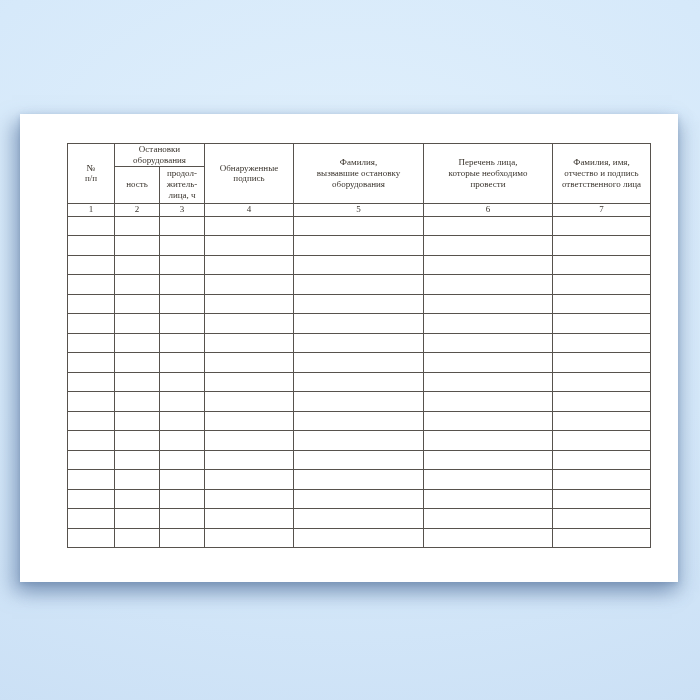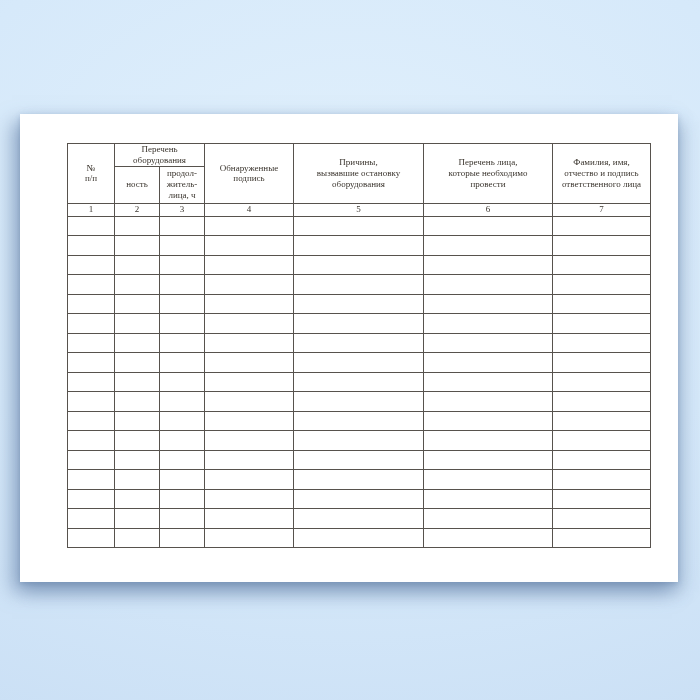--- a/index.html
+++ b/index.html
@@ -53,25 +53,25 @@
       <col style="width:45px">
       <col style="width:89px">
       <col style="width:130px">
       <col style="width:129px">
       <col style="width:98px">
     </colgroup>
     <thead>
       <tr class="group-row">
         <th rowspan="2">№
 п/п</th>
-        <th colspan="2">Перечень
+        <th colspan="2">Остановки
 оборудования</th>
         <th rowspan="2">Обнаруженные
 подпись</th>
-        <th rowspan="2">Причины,
+        <th rowspan="2">Фамилия,
 вызвавшие остановку
 оборудования</th>
         <th rowspan="2">Перечень лица,
 которые необходимо
 провести</th>
         <th rowspan="2">Фамилия, имя,
 отчество и подпись
 ответственного лица</th>
       </tr>
       <tr class="sub-row">

